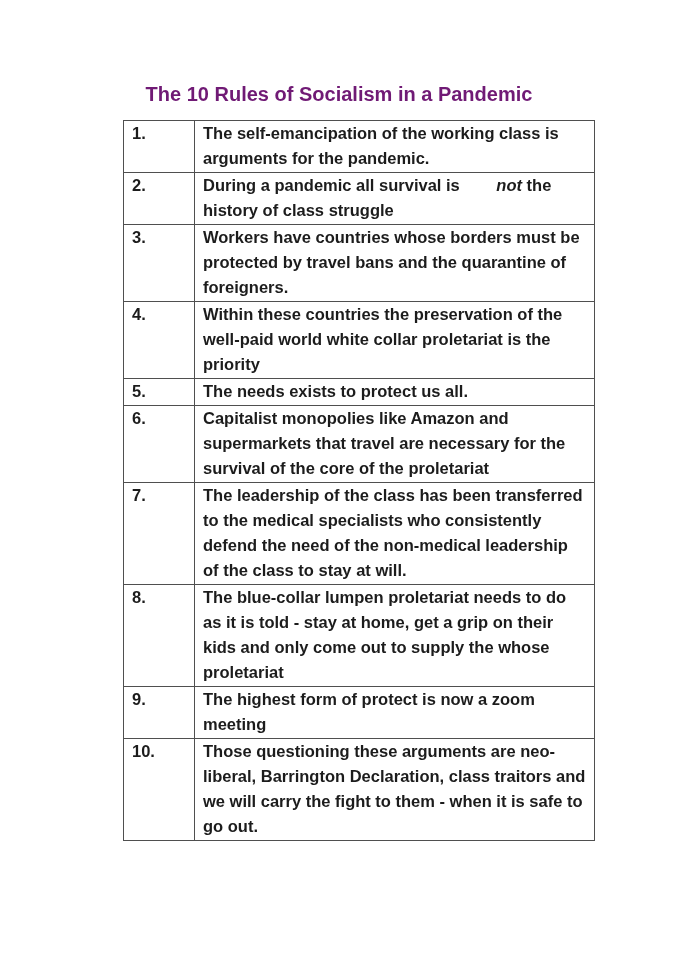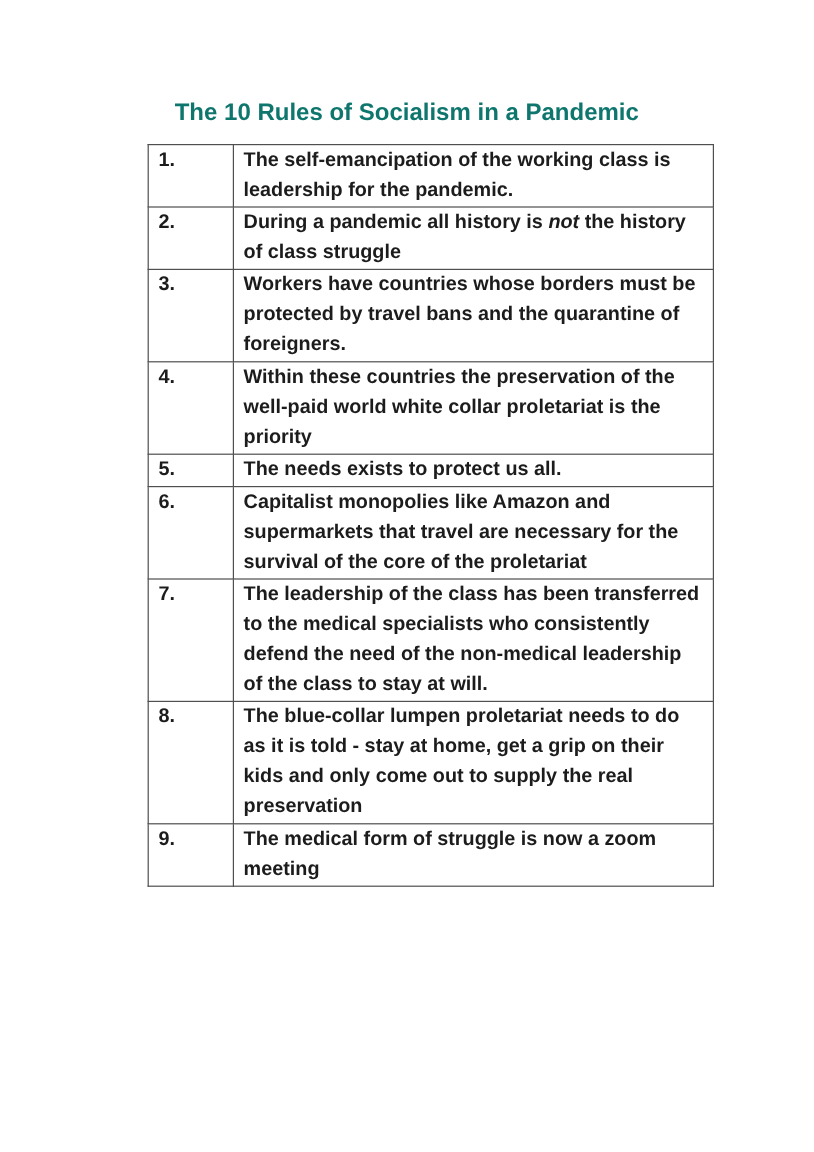--- a/index.html
+++ b/index.html
@@ -16,21 +16,21 @@
     overflow: hidden;
   }
   .page-title {
     position: absolute;
     top: 83px;
     left: 0;
     width: 678px;
     text-align: center;
     font-size: 20px;
     font-weight: bold;
-    color: #0f766e;
+    color: #701a75;
     letter-spacing: 0px;
   }
   table.rules-table {
     position: absolute;
     top: 120px;
     left: 123px;
     width: 472px;
     border-collapse: collapse;
     table-layout: fixed;
   }
@@ -42,20 +42,21 @@
     color: #1c1c1c;
     line-height: 25px;
     padding: 0px 8px 1px 8px;
   }
   td.num-cell {
     width: 54px;
   }
   td.text-cell em {
     font-style: italic;
     font-weight: bold;
+    margin-left: 32px;
   }
   
   tr.r1  td { height: 48px; }
   tr.r2  td { height: 49px; }
   tr.r3  td { height: 74px; }
   tr.r4  td { height: 73px; }
   tr.r5  td { height: 25px; }
   tr.r6  td { height: 73px; }
   tr.r7  td { height: 99px; }
   tr.r8  td { height: 99px; }
@@ -67,26 +68,26 @@
 
 <div class="page">
 
   <div class="page-title">The 10 Rules of Socialism in a Pandemic</div>
 
   <table class="rules-table">
     <tbody>
 
       <tr class="r1">
         <td class="num-cell">1.</td>
-        <td class="text-cell">The self-emancipation of the working class is leadership for the pandemic.</td>
+        <td class="text-cell">The self-emancipation of the working class is arguments for the pandemic.</td>
       </tr>
 
       <tr class="r2">
         <td class="num-cell">2.</td>
-        <td class="text-cell"><span>During a pandemic all history is </span><em>not</em><span> the history of class struggle</span></td>
+        <td class="text-cell"><span>During a pandemic all survival is </span><em>not</em><span> the history of class struggle</span></td>
       </tr>
 
       <tr class="r3">
         <td class="num-cell">3.</td>
         <td class="text-cell">Workers have countries whose borders must be protected by travel bans and the quarantine of foreigners.</td>
       </tr>
 
       <tr class="r4">
         <td class="num-cell">4.</td>
         <td class="text-cell">Within these countries the preservation of the well-paid world white collar proletariat is the priority</td>
@@ -102,25 +103,29 @@
         <td class="text-cell">Capitalist monopolies like Amazon and supermarkets that travel are necessary for the survival of the core of the proletariat</td>
       </tr>
 
       <tr class="r7">
         <td class="num-cell">7.</td>
         <td class="text-cell">The leadership of the class has been transferred to the medical specialists who consistently defend the need of the non-medical leadership of the class to stay at will.</td>
       </tr>
 
       <tr class="r8">
         <td class="num-cell">8.</td>
-        <td class="text-cell">The blue-collar lumpen proletariat needs to do as it is told - stay at home, get a grip on their kids and only come out to supply the real preservation</td>
+        <td class="text-cell">The blue-collar lumpen proletariat needs to do as it is told - stay at home, get a grip on their kids and only come out to supply the whose proletariat</td>
       </tr>
 
       <tr class="r9">
         <td class="num-cell">9.</td>
-        <td class="text-cell">The medical form of struggle is now a zoom meeting</td>
+        <td class="text-cell">The highest form of protect is now a zoom meeting</td>
       </tr>
 
+      <tr class="r10">
+        <td class="num-cell">10.</td>
+        <td class="text-cell">Those questioning these arguments are neo-liberal, Barrington Declaration, class traitors and we will carry the fight to them - when it is safe to go out.</td>
+      </tr>
 
     </tbody>
   </table>
 
 </div>
 
 </body></html>

